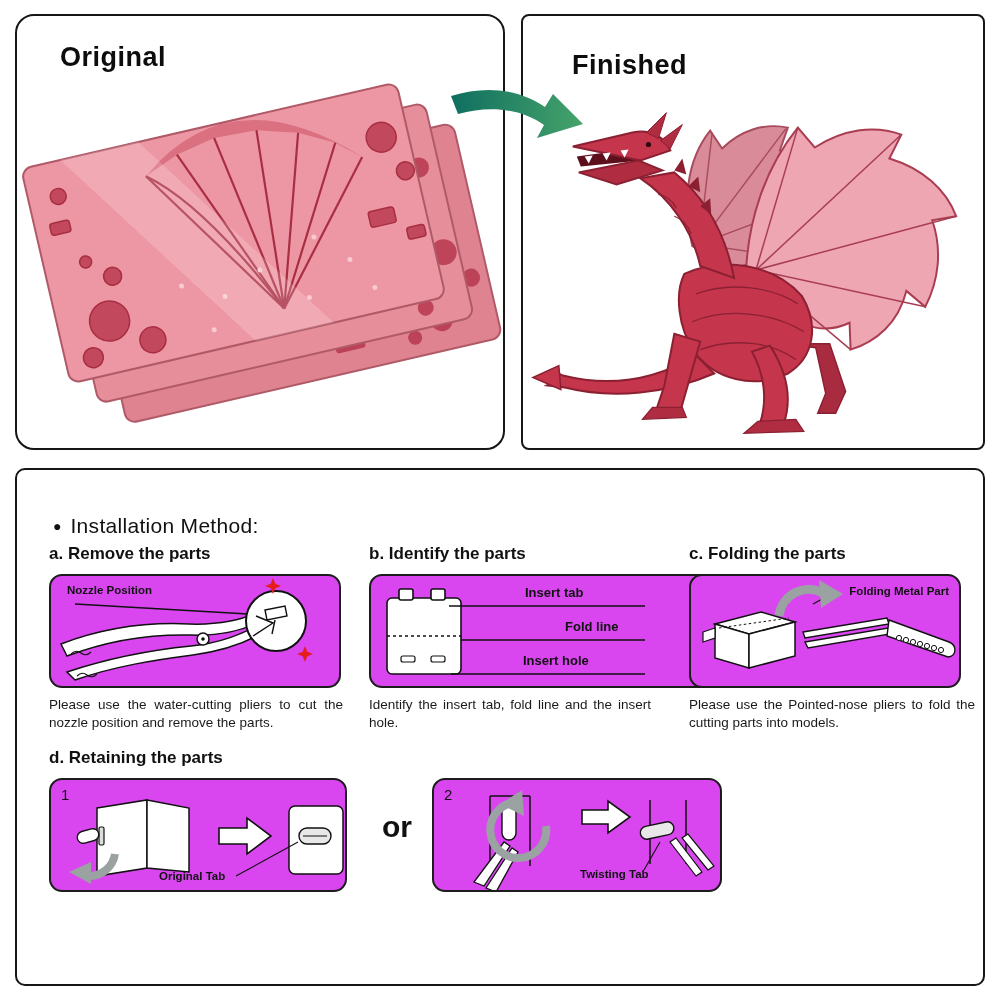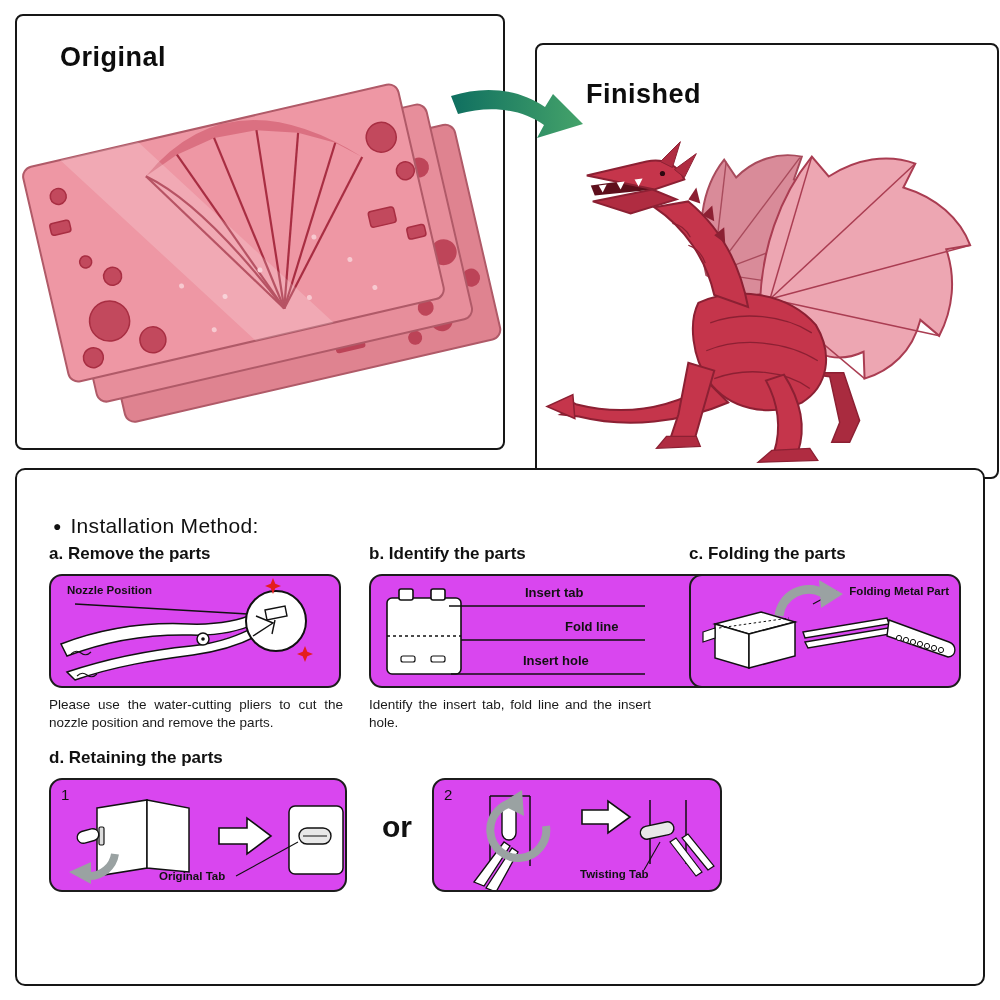--- a/index.html
+++ b/index.html
@@ -8,22 +8,22 @@
     width: 1000px; height: 1000px; position: relative;
     background: #ffffff; color: #111;
     font-family: "Liberation Sans", sans-serif;
     overflow: hidden;
   }
   .panel {
     position: absolute; background: #fff;
     border: 2.5px solid #161616; border-radius: 8px;
     overflow: hidden;
   }
-  #panel-original  { left: 15px;  top: 14px;  width: 490px; height: 436px; }
-  #panel-finished  { left: 535px; top: 14px;  width: 464px; height: 436px; margin-top: 29px; }
+  #panel-original  { left: 15px;  top: 14px;  width: 490px; height: 436px; border-radius: 19px; }
+  #panel-finished  { left: 521px; top: 14px;  width: 464px; height: 436px; }
   #panel-instructions { left: 15px; top: 468px; width: 970px; height: 518px; border-radius: 10px; }
 
   .panel-title {
     position: absolute; font-weight: bold; font-size: 27px; color: #0d0d0d;
     letter-spacing: 0.5px; z-index: 4;
   }
   #transform-arrow { position: absolute; left: 447px; top: 84px; z-index: 10; }
 
   .inst-title-row {
     position: absolute; left: 36px; top: 44px;
@@ -300,20 +300,21 @@
         <circle cx="236" cy="70" r="2.6" stroke-width="1"></circle>
           <circle cx="243" cy="72" r="2.6" stroke-width="1"></circle>
         <circle cx="250" cy="74" r="2.6" stroke-width="1"></circle>
       </g>
     </svg>
     <span class="fig-label" style="right:10px; top:9px;">Folding Metal Part</span>
   </div>
 
   <div class="caption" style="left:32px; width:294px;">Please use the water-cutting pliers to cut the nozzle position and remove the parts.</div>
   <div class="caption" style="left:352px; width:282px;">Identify the insert tab, fold line and the insert hole.</div>
+  <div class="caption" style="left:672px; width:286px;">Please use the Pointed-nose pliers to fold the cutting parts into models.</div>
 
   <div class="step-heading" style="left:32px; top:278px;">d. Retaining the parts</div>
 
   <div class="fig-box" id="d-box-1">
     <svg width="298" height="110" viewBox="0 0 298 110">
 
       <g fill="#fff" stroke="#111" stroke-width="1.5">
         <polygon points="46,28 96,20 96,88 46,96"></polygon>
         <polygon points="96,20 138,28 138,92 96,88"></polygon>
         <rect x="48" y="47" width="5" height="18" rx="1.5" fill="#ddd" stroke-width="1.2"></rect>

